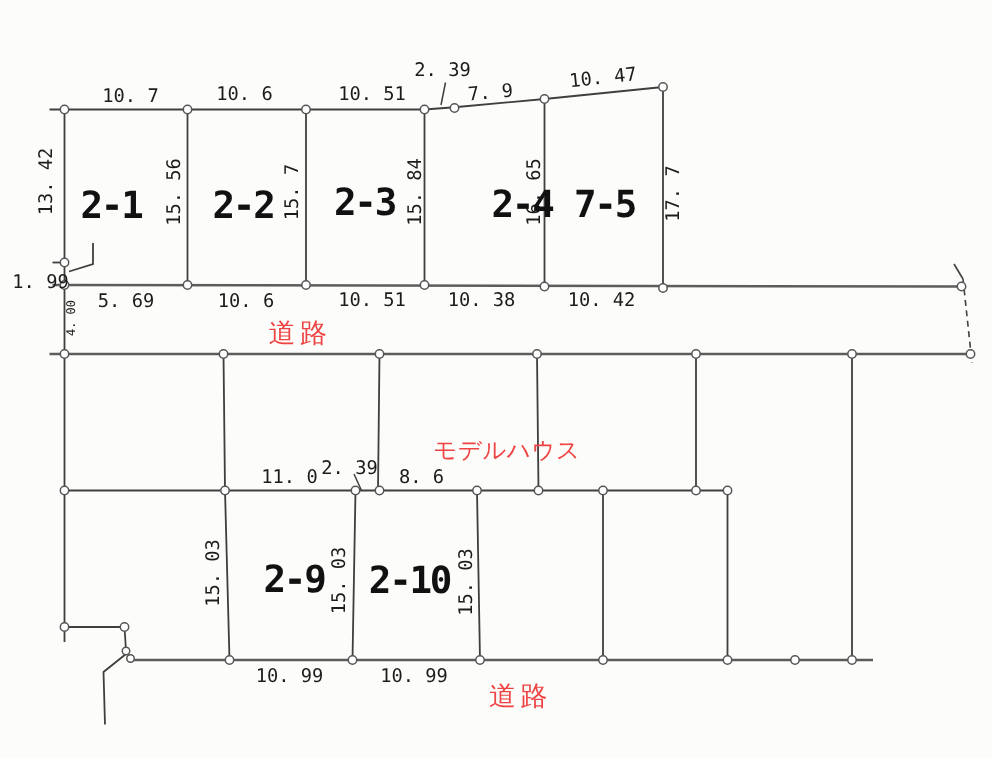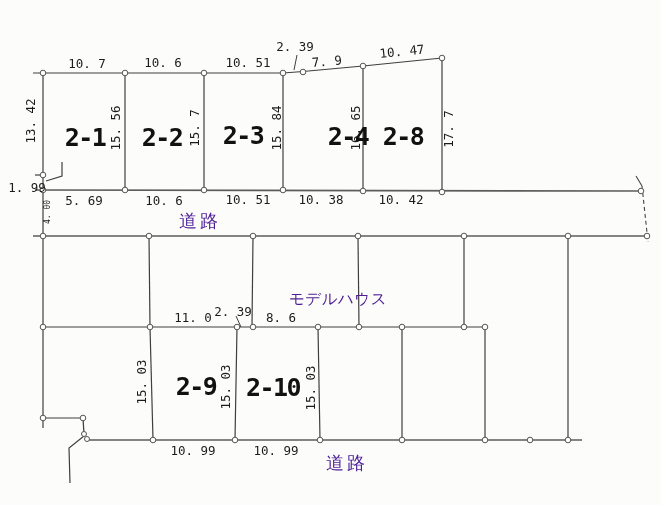--- a/index.html
+++ b/index.html
@@ -20,22 +20,22 @@
   }
   .dim{font-size:12.5px;letter-spacing:0px;}
   .dim.v{transform:translate(-50%,-50%) rotate(-90deg);}
   .dim.a5{transform:translate(-50%,-50%) rotate(-5deg);}
   .dim.a6{transform:translate(-50%,-50%) rotate(-6deg);}
   .tiny{font-size:8px;transform:translate(-50%,-50%) rotate(-90deg);}
   .plot{
     font-size:25px;font-weight:bold;letter-spacing:-1.5px;color:#111;
   }
   .jp{
-    font-family:Liberation Mono, monospace;
-    color:#4c1d95;
+    font-family:Liberation Serif, serif;
+    color:#ef4444;
   }
   .road{font-size:18px;letter-spacing:3px;}
   .mh{font-size:15.5px;letter-spacing:0.5px;margin-left:28px;}
 </style>
 </head>
 <body>
 
 <div class="canvas">
 
   <svg width="661" height="505" viewBox="0 0 661 505">
@@ -143,25 +143,25 @@
 
   <div class="lbl dim v" style="left:31px;top:121px">13. 42</div>
   <div class="lbl dim v" style="left:116px;top:128px">15. 56</div>
   <div class="lbl dim v" style="left:195px;top:128px">15. 7</div>
   <div class="lbl dim v" style="left:277px;top:128px">15. 84</div>
   <div class="lbl dim v" style="left:356px;top:128px">16. 65</div>
   <div class="lbl dim v" style="left:449px;top:129px">17. 7</div>
   <div class="lbl dim" style="left:27px;top:188px">1. 99</div>
   <div class="lbl tiny" style="left:48px;top:212px">4. 00</div>
 
-  <div class="lbl plot" style="left:85px;top:137px">2-1</div>
+  <div class="lbl plot" style="left:74px;top:137px">2-1</div>
   <div class="lbl plot" style="left:162px;top:137px">2-2</div>
   <div class="lbl plot" style="left:243px;top:135px">2-3</div>
   <div class="lbl plot" style="left:348px;top:136px">2-4</div>
-  <div class="lbl plot" style="left:403px;top:136px">2-8</div>
+  <div class="lbl plot" style="left:403px;top:136px">7-5</div>
 
   <div class="lbl dim" style="left:84px;top:201px">5. 69</div>
   <div class="lbl dim" style="left:164px;top:201px">10. 6</div>
   <div class="lbl dim" style="left:248px;top:200px">10. 51</div>
   <div class="lbl dim" style="left:321px;top:200px">10. 38</div>
   <div class="lbl dim" style="left:401px;top:200px">10. 42</div>
 
   <div class="lbl jp road" style="left:200px;top:222px">道路</div>
   <div class="lbl jp road" style="left:347px;top:464px">道路</div>
 

